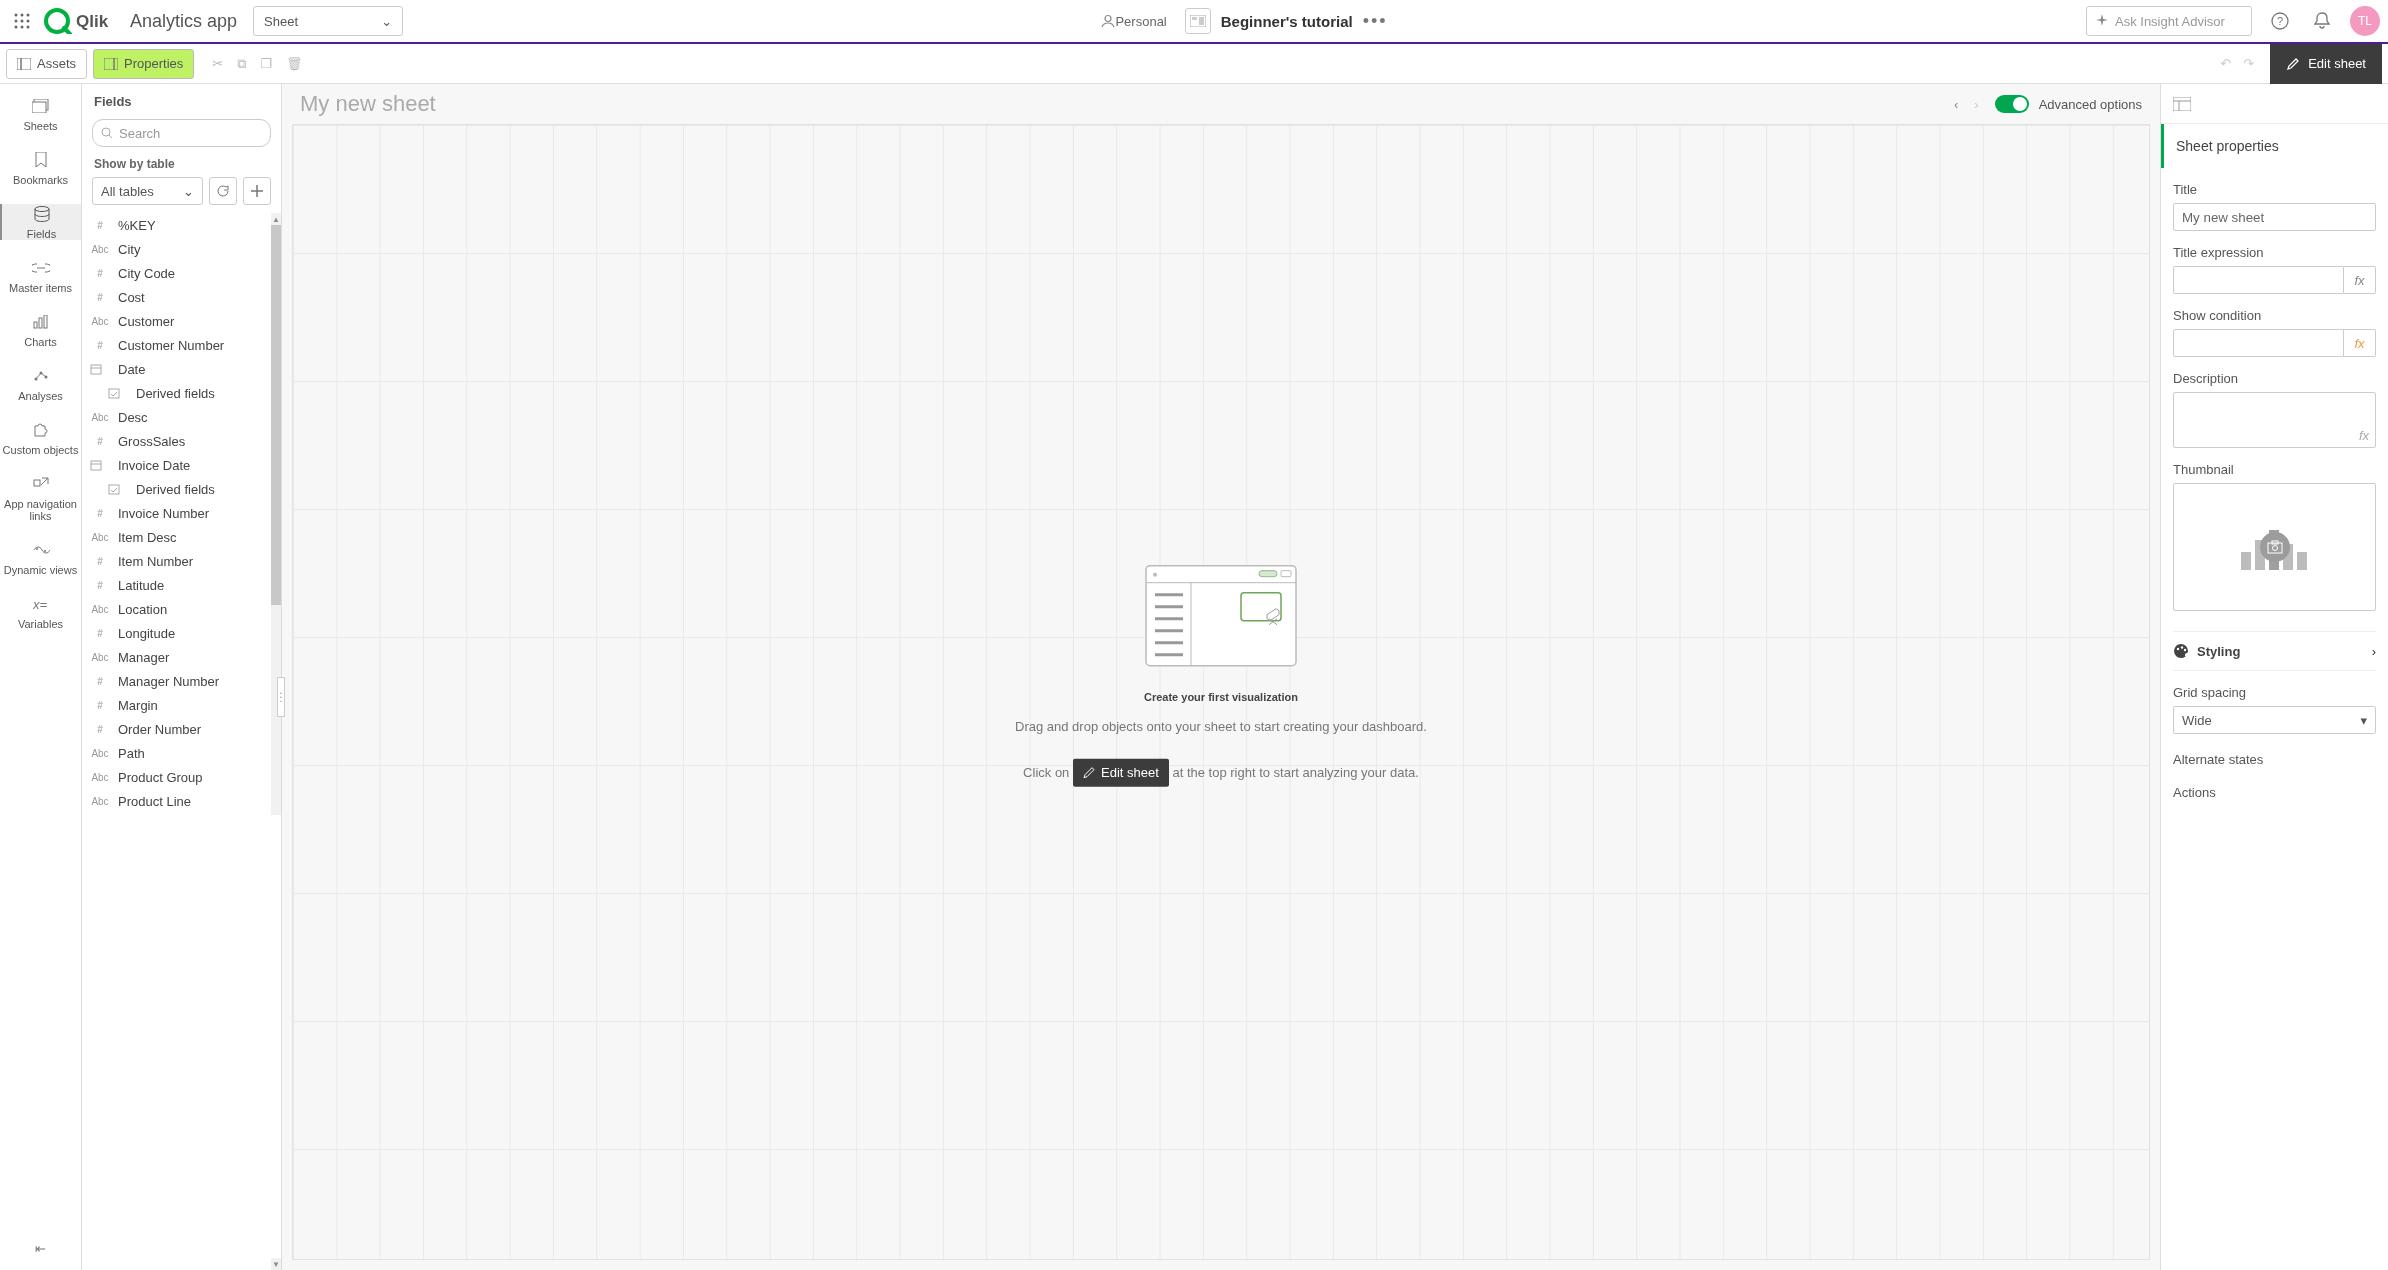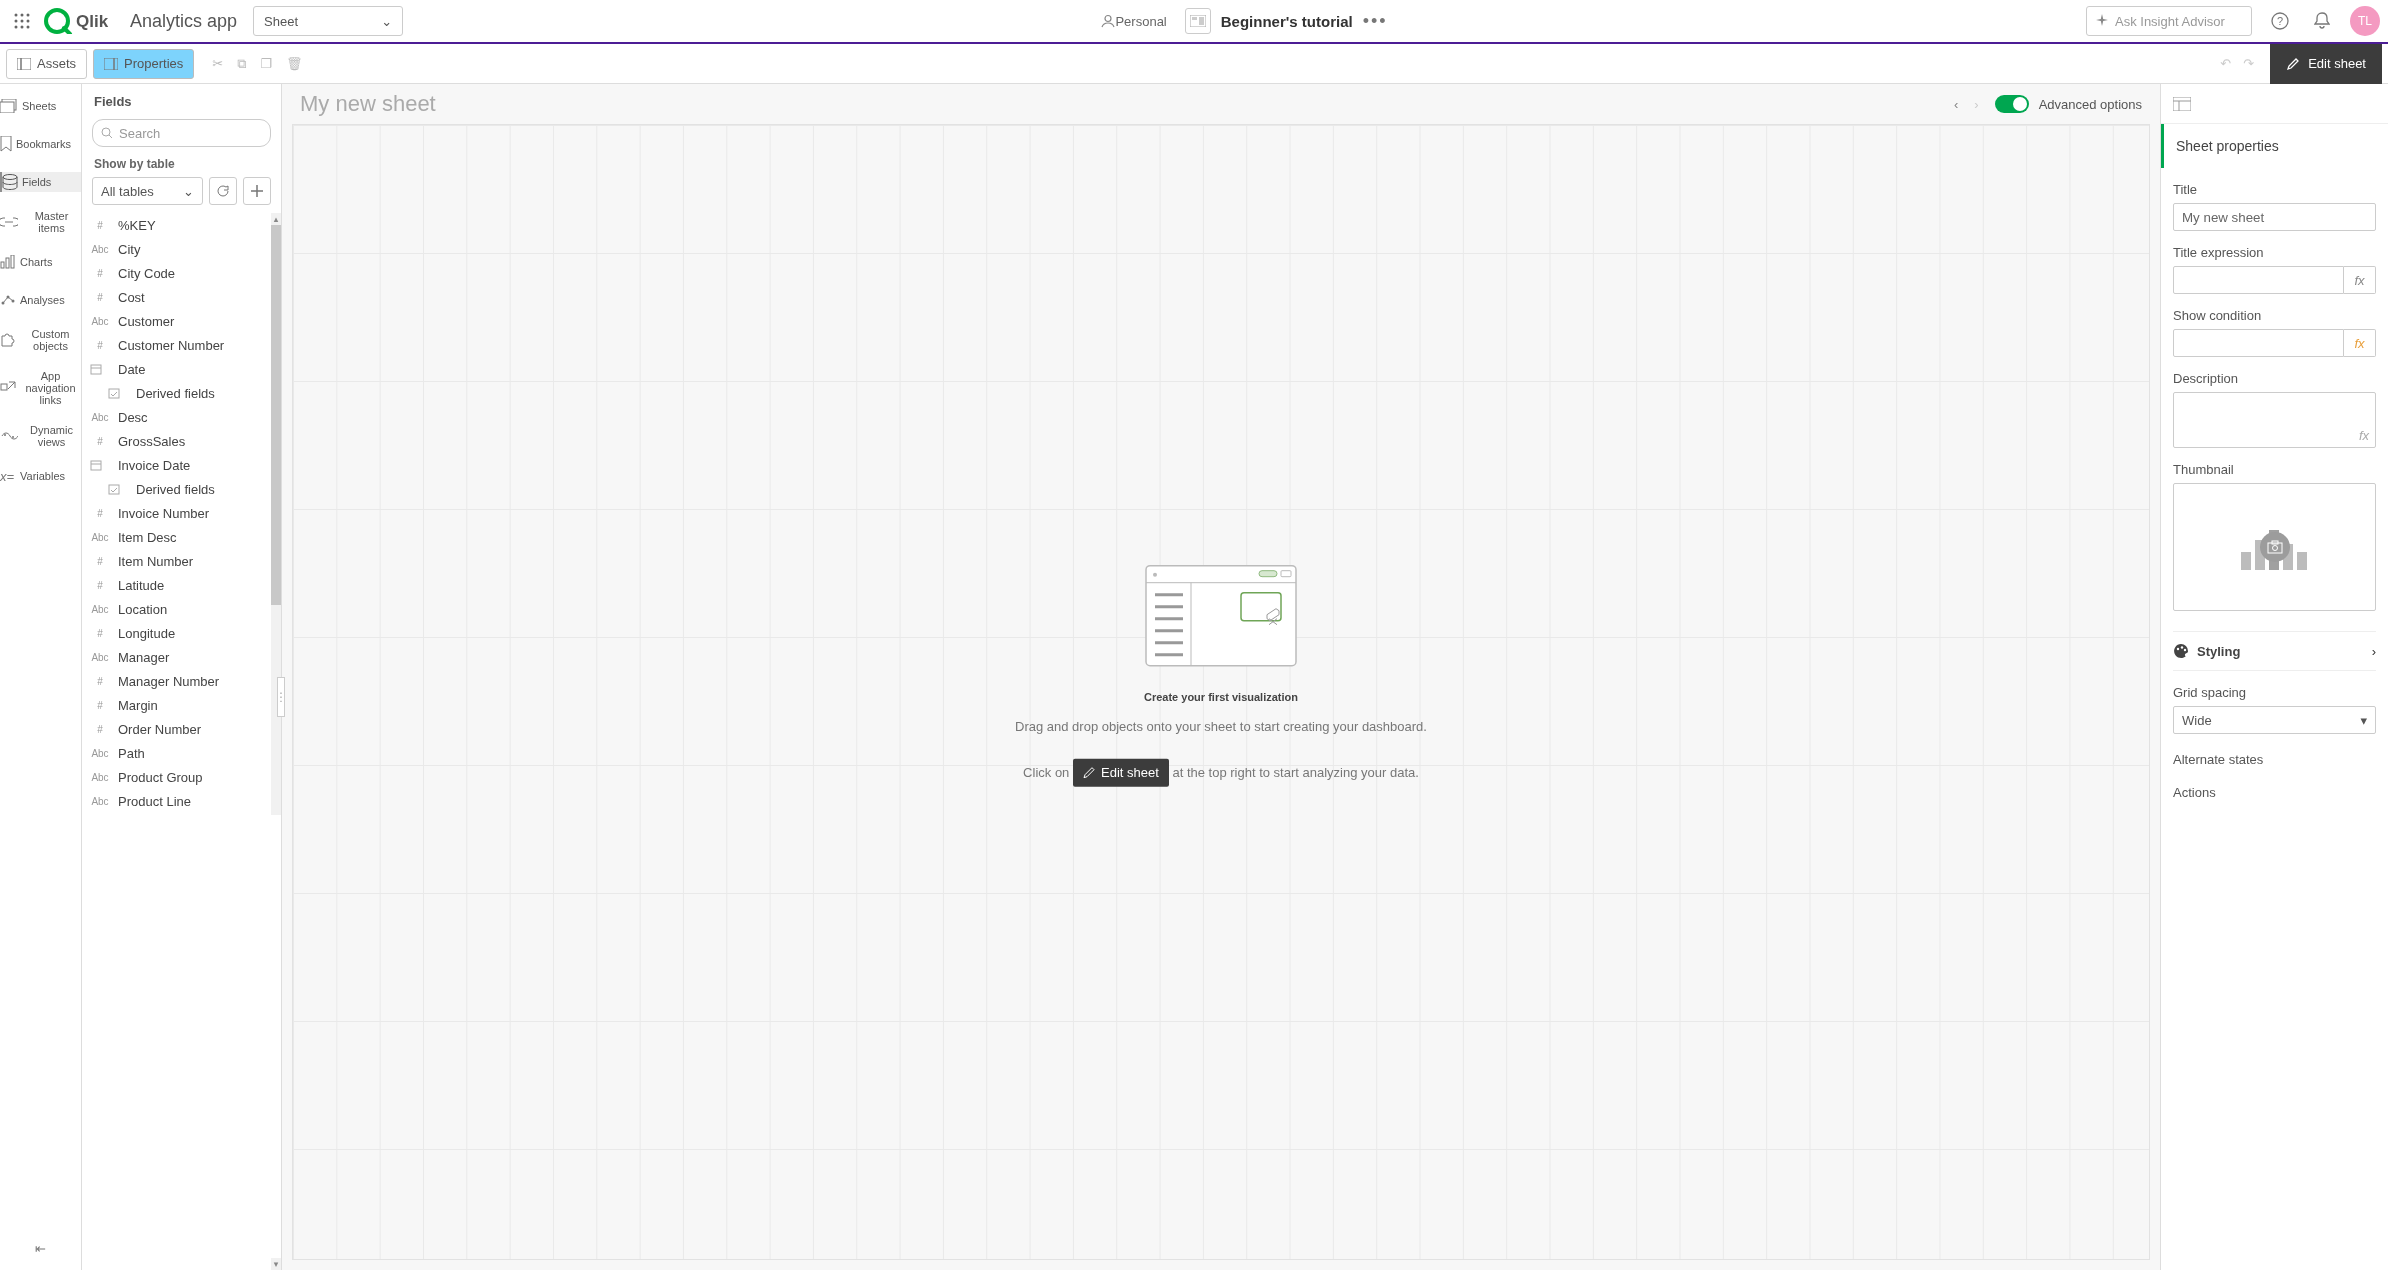--- a/index.html
+++ b/index.html
@@ -16,30 +16,30 @@
   .crumb-icon{width:26px;height:26px;border:1px solid #ccc;border-radius:3px;display:flex;align-items:center;justify-content:center;color:#777}
   .crumb-text{font-size:15px;font-weight:600;color:#333}
   .crumb-dots{color:#777;font-size:18px;letter-spacing:2px}
   .top-right{display:flex;align-items:center;gap:14px}
   .insight-input{width:166px;height:30px;border:1px solid #ccc;border-radius:3px;display:flex;align-items:center;padding:0 8px;color:#999;gap:6px}
   .circle-icon{width:28px;height:28px;display:flex;align-items:center;justify-content:center;color:#666}
   .avatar{width:30px;height:30px;border-radius:50%;background:#f49ac1;color:#fff;display:flex;align-items:center;justify-content:center;font-size:12px}
   
   .toolbar{height:40px;border-bottom:1px solid #ddd;display:flex;align-items:center;padding:0 6px;gap:6px}
   .tool-btn{height:30px;display:flex;align-items:center;gap:6px;padding:0 10px;border:1px solid #ccc;border-radius:3px;color:#555;background:#fff}
-  .tool-btn.active{background:#7dd3fc;border-color:#bbb}
+  .tool-btn.active{background:#bef264;border-color:#bbb}
   .tool-icons{display:flex;gap:14px;margin-left:12px;color:#bbb}
   .tool-right{margin-left:auto;display:flex;align-items:center;gap:16px}
   .undo-redo{color:#ccc;display:flex;gap:12px}
   .edit-sheet-btn{background:#3c3c3c;color:#fff;height:40px;display:flex;align-items:center;gap:8px;padding:0 16px}
   
   .main{display:flex;height:calc(100vh - 84px)}
   
   .rail{width:82px;border-right:1px solid #ddd;display:flex;flex-direction:column;align-items:center;padding-top:12px;gap:18px;position:relative}
-  .rail-item{display:flex;flex-direction:row;align-items:center;gap:4px;color:#555;font-size:11px;text-align:center;width:100%}
+  .rail-item{display:flex;flex-direction:column;align-items:center;gap:4px;color:#555;font-size:11px;text-align:center;width:100%}
   .rail-item.active{background:#eee;border-left:2px solid #8e8e8e}
   .rail-item .ic{height:20px;display:flex;align-items:center;justify-content:center}
   .rail-bottom{margin-top:auto;margin-bottom:14px;color:#777}
   
   .fields-panel{width:200px;border-right:1px solid #ddd;display:flex;flex-direction:column;position:relative}
   .fp-header{padding:10px 12px;font-weight:600;color:#555}
   .fp-search{margin:0 10px 10px;height:28px;border:1px solid #ccc;border-radius:11px;display:flex;align-items:center;padding:0 8px;color:#999;gap:6px}
   .fp-show{padding:0 12px 6px;font-size:12px;color:#666;font-weight:600}
   .fp-tablerow{display:flex;gap:6px;padding:0 10px 8px}
   .fp-select{flex:1;height:28px;border:1px solid #ccc;border-radius:3px;display:flex;align-items:center;justify-content:space-between;padding:0 8px;color:#555}

